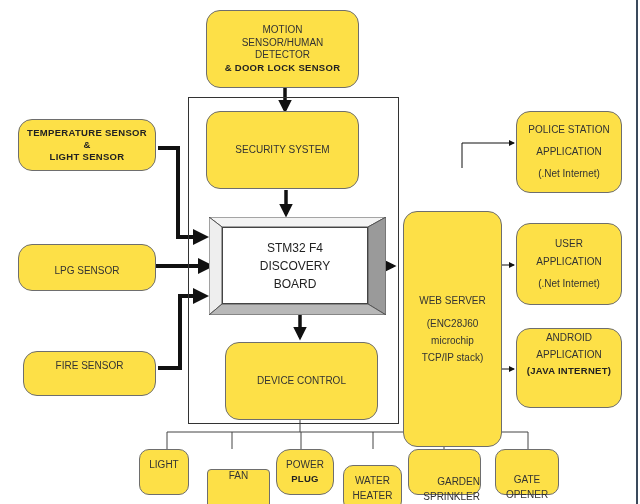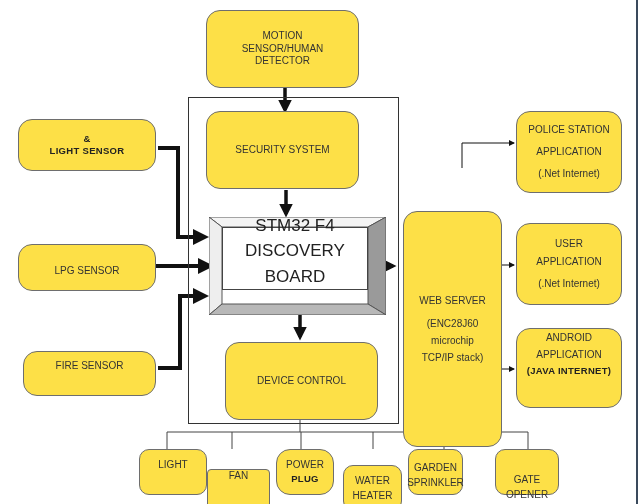--- a/index.html
+++ b/index.html
@@ -6,24 +6,24 @@
   body { width:640px; height:504px; position:relative; overflow:hidden;
          font-family:"Liberation Sans", sans-serif; color:#222; }
   .node { position:absolute; box-sizing:border-box; border:1.3px solid #6e6e6e;
           border-radius:14px; background:#fde047; display:flex; flex-direction:column;
           align-items:center; justify-content:center; text-align:center; font-size:10px;
           line-height:1.25; color:#333; }
   .node span { display:block; }
   .bold { font-weight:bold; font-size:9.5px; letter-spacing:0.3px; color:#222; }
   .frame { position:absolute; border:1px solid #333; box-sizing:border-box; }
   .bevel { position:absolute; left:209px; top:217px; width:177px; height:98px; }
-  .bevel-inner { position:absolute; left:13px; top:10px; width:146px; height:63px;
+  .bevel-inner { position:absolute; left:13px; top:10px; width:146px; height:77px;
                  border:1.3px solid #444; background:#fff; box-sizing:border-box;
-                 display:flex; flex-direction:column; align-items:center; justify-content:flex-end;
-                 font-size:17px; line-height:1.5; color:#222; text-align:center; }
+                 display:flex; flex-direction:column; align-items:center; justify-content:center;
+                 font-size:12px; line-height:1.5; color:#222; text-align:center; }
   svg.wires { position:absolute; left:0; top:0; }
   .rightedge { position:absolute; left:636px; top:0; width:2px; height:504px; background:#3a4a5c; }
 </style>
 </head>
 <body>
 
 <svg class="wires" width="640" height="504">
   <defs>
     <marker id="ah" markerWidth="6" markerHeight="6" refX="5" refY="3" orient="auto">
       <path d="M0,0 L6,3 L0,6 Z" fill="#111"></path>
@@ -62,27 +62,29 @@
   <line x1="444" y1="432" x2="444" y2="449" stroke="#444" stroke-width="1"></line>
   <line x1="528" y1="432" x2="528" y2="449" stroke="#444" stroke-width="1"></line>
 </svg>
 
 <div class="frame" style="left:188px; top:97px; width:211px; height:327px;"></div>
 
 <div class="node" style="left:206px; top:10px; width:153px; height:78px;">
   <span>MOTION</span>
   <span>SENSOR/HUMAN</span>
   <span>DETECTOR</span>
+  <span class="bold">&amp; DOOR LOCK SENSOR</span>
 </div>
 
 <div class="node" style="left:206px; top:111px; width:153px; height:78px;">
   <span>SECURITY SYSTEM</span>
 </div>
 
 <div class="node" style="left:18px; top:119px; width:138px; height:52px;">
+  <span class="bold">TEMPERATURE SENSOR</span>
   <span class="bold">&amp;</span>
   <span class="bold">LIGHT SENSOR</span>
 </div>
 
 <div class="node" style="left:18px; top:244px; width:138px; height:47px; justify-content:center; padding-top:8px;">
   <span>LPG SENSOR</span>
 </div>
 
 <div class="node" style="left:23px; top:351px; width:133px; height:45px; justify-content:flex-start; padding-top:8px;">
   <span>FIRE SENSOR</span>
@@ -124,35 +126,35 @@
   <span>APPLICATION</span>
   <span style="margin-top:4px;">(.Net Internet)</span>
 </div>
 
 <div class="node" style="left:516px; top:328px; width:106px; height:80px; justify-content:flex-start; line-height:1.7;">
   <span>ANDROID</span>
   <span>APPLICATION</span>
   <span class="bold">(JAVA INTERNET)</span>
 </div>
 
-<div class="node" style="left:139px; top:449px; width:68px; height:46px; border-radius:10px; justify-content:flex-start; padding-top:9px;">
+<div class="node" style="left:139px; top:449px; width:50px; height:46px; border-radius:10px; justify-content:flex-start; padding-top:9px;">
   <span>LIGHT</span>
 </div>
 <div class="node" style="left:207px; top:469px; width:63px; height:46px; border-radius:4px; justify-content:flex-start; ">
   <span>FAN</span>
 </div>
 <div class="node" style="left:276px; top:449px; width:58px; height:46px; border-radius:14px; justify-content:flex-start; padding-top:7px; line-height:1.5;">
   <span>POWER</span>
   <span class="bold">PLUG</span>
 </div>
 <div class="node" style="left:343px; top:449px; width:59px; height:46px; border-radius:10px; justify-content:flex-start; padding-top:7px; line-height:1.5;margin-top:16px;">
   <span>WATER</span>
   <span>HEATER</span>
 </div>
-<div class="node" style="left:408px; top:449px; width:55px; height:46px; border-radius:10px; justify-content:flex-start; padding-top:10px; line-height:1.5;">
+<div class="node" style="left:408px; top:449px; width:73px; height:46px; border-radius:10px; justify-content:flex-start; padding-top:24px; line-height:1.5;align-items:flex-end;">
   <span>GARDEN</span>
   <span>SPRINKLER</span>
 </div>
 <div class="node" style="left:495px; top:449px; width:64px; height:46px; border-radius:10px; justify-content:flex-start; padding-top:22px; line-height:1.5;">
   <span>GATE</span>
   <span>OPENER</span>
 </div>
 
 <div class="rightedge"></div>
 

